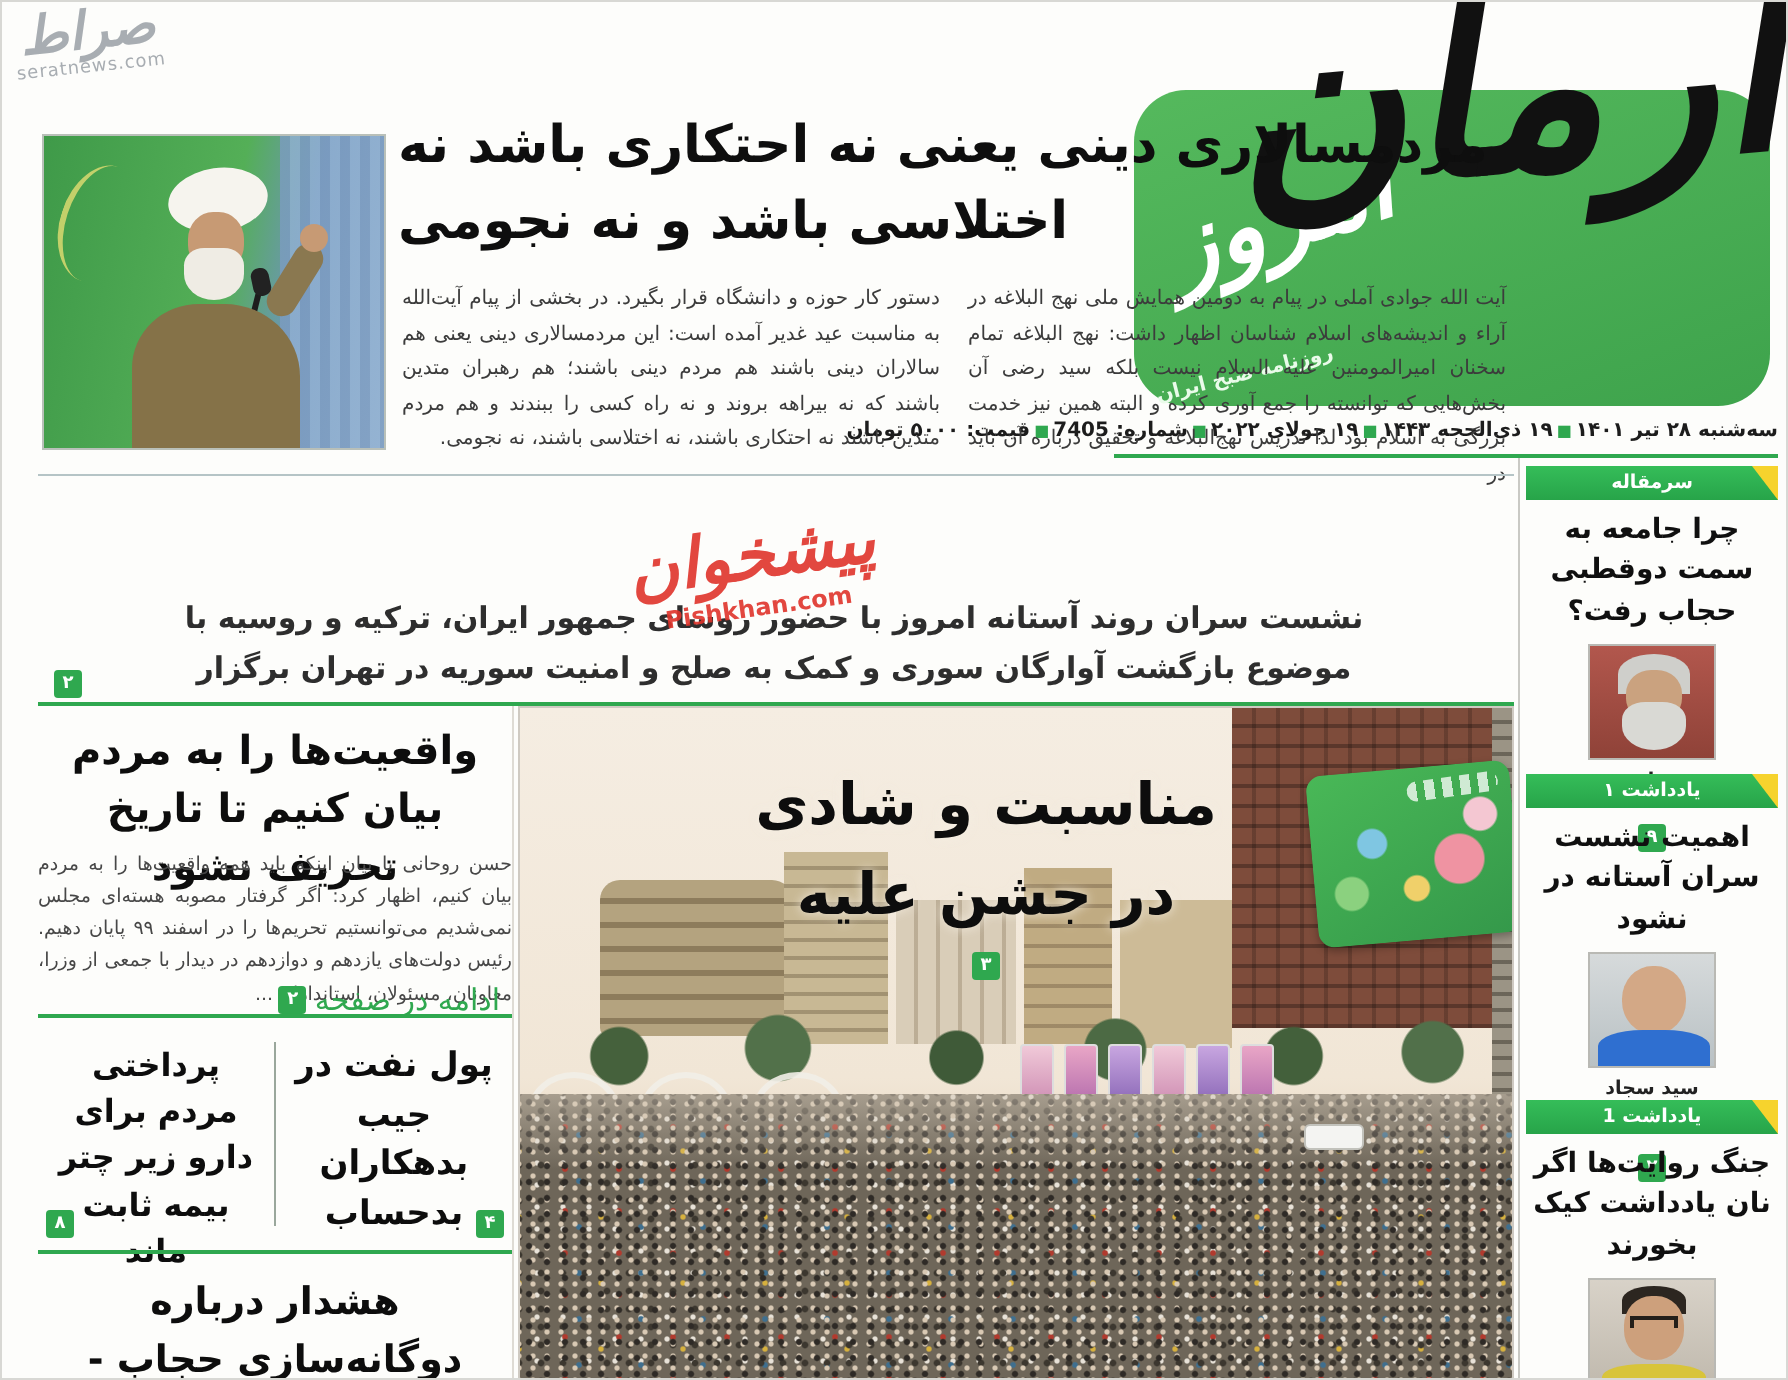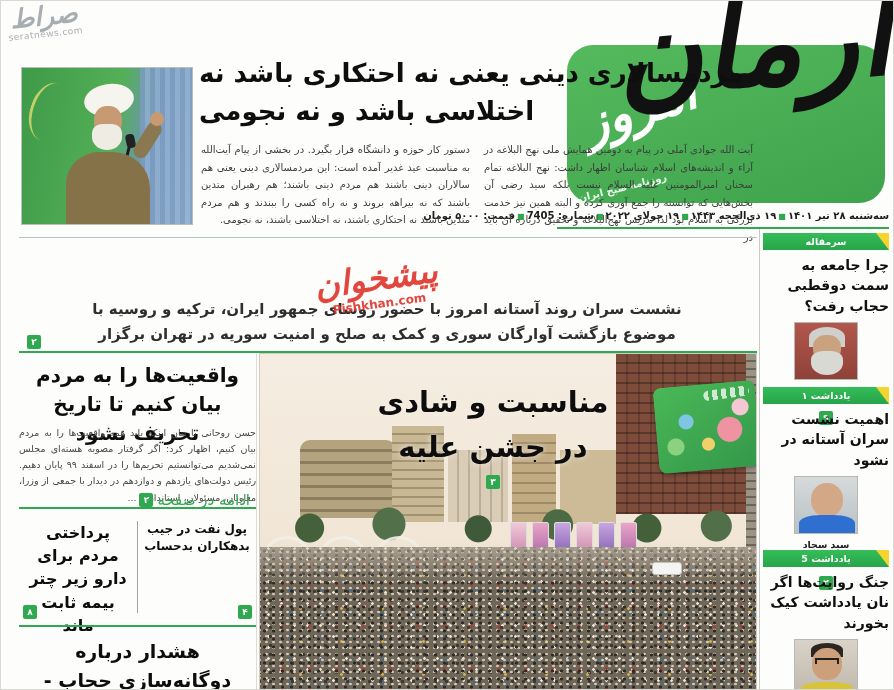--- a/index.html
+++ b/index.html
@@ -75,21 +75,21 @@
   
   .leftcol{left:18px;top:352px;width:237px;height:338px;}
   .a1-title{position:absolute;top:8px;width:100%;text-align:center;font-size:20px;font-weight:bold;
      color:#0d0d0d;line-height:1.45;}
   .a1-body{position:absolute;top:72px;width:100%;font-size:9.5px;color:#474747;text-align:justify;line-height:1.7;}
   .a1-cont{position:absolute;top:138px;right:6px;display:flex;align-items:center;gap:4px;direction:rtl;}
   .a1-cont .lbl{color:#2fa84f;font-size:15px;font-weight:normal;}
   .rule-green{position:absolute;width:100%;height:2px;background:#2fa84f;}
   .teasers{position:absolute;top:160px;width:100%;height:108px;display:flex;direction:rtl;}
   .teaser{position:relative;flex:1;text-align:center;}
-  .teaser .t{margin-top:8px;font-size:12px;font-weight:bold;color:#0d0d0d;line-height:1.45;padding:0 6px;}
+  .teaser .t{margin-top:8px;font-size:17px;font-weight:bold;color:#0d0d0d;line-height:1.45;padding:0 6px;}
   .teaser .badge{position:absolute;bottom:2px;}  
   .t-div{width:1px;background:#9aa79c;margin:8px 0;}
   .a3-title{position:absolute;top:284px;width:100%;text-align:center;font-size:19px;font-weight:bold;
      color:#0d0d0d;line-height:1.5;}
 
   
   .photo{left:258px;top:352px;width:498px;height:338px;overflow:hidden;border:1px solid #cfcac2;
      background:linear-gradient(#f5ede2 0%,#f1e6d6 55%,#ecdfcc 62%);}
   .bld{position:absolute;}
   .bld.cyl{left:40px;top:86px;width:96px;height:78px;background:#b4a37f;border-radius:10px 10px 4px 4px;
@@ -157,21 +157,21 @@
   .v-div2{left:255px;top:352px;width:1px;height:338px;background:#dedbd4;}
   .sidebar{left:762px;top:228px;width:126px;height:462px;}
   .sb-sec{position:absolute;left:0;width:126px;}
   .sb-sec.s1{top:4px;}
   .sb-sec.s2{top:158px;}
   .sb-sec.s3{top:321px;}
   .sb-head{position:relative;height:17px;background:linear-gradient(#35bd59,#27a449);
      color:#fff;font-size:9.5px;font-weight:bold;text-align:center;line-height:17px;}
   .sb-head::before{content:"";position:absolute;right:0;top:0;border-top:17px solid #f6d32d;
      border-left:13px solid transparent;}
-  .sb-title{margin-top:5px;text-align:right;font-size:14px;font-weight:bold;color:#101010;line-height:1.45;}
+  .sb-title{margin-top:5px;text-align:center;font-size:14px;font-weight:bold;color:#101010;line-height:1.45;}
   .sb-photo{position:relative;width:64px;height:58px;margin:6px auto 0;border:1px solid #b9b9b4;overflow:hidden;}
   .sb-photo.p1{background:linear-gradient(#b2574d,#8f4238);}
   .sb-photo.p1 .hair{position:absolute;left:14px;top:4px;width:36px;height:20px;background:#cfcfcb;border-radius:50% 50% 0 0;}
   .sb-photo.p1 .face{position:absolute;left:18px;top:12px;width:28px;height:26px;background:#caa27f;border-radius:45%;}
   .sb-photo.p1 .beard{position:absolute;left:16px;top:28px;width:32px;height:24px;background:#d9d9d4;border-radius:40% 40% 55% 55%;}
   .sb-photo.p2{background:linear-gradient(#d6dadb,#b9c1c4);}
   .sb-photo.p2 .face{position:absolute;left:16px;top:6px;width:32px;height:34px;background:#d3a886;border-radius:48%;}
   .sb-photo.p2 .shirt{position:absolute;left:4px;top:38px;width:56px;height:20px;background:#2f6fd0;border-radius:40% 40% 0 0;}
   .sb-photo.p3{background:linear-gradient(#d8d2c8,#bfb8ac);}
   .sb-photo.p3 .hair{position:absolute;left:16px;top:3px;width:32px;height:14px;background:#2c2620;border-radius:50% 50% 0 0;}
@@ -318,21 +318,21 @@
       <div class="sb-title">اهمیت نشست سران آستانه در نشود</div>
       <div class="sb-photo p2">
         <div class="face"></div>
         <div class="shirt"></div>
       </div>
       <span class="sb-name">سید سجاد حسینی</span>
       <span class="sb-badge"><span class="badge">۲</span></span>
     </div>
 
     <div class="sb-sec s3">
-      <div class="sb-head">یادداشت 5</div>
+      <div class="sb-head">یادداشت 1</div>
       <div class="sb-title">جنگ روایت‌ها اگر نان یادداشت کیک بخورند</div>
       <div class="sb-photo p3">
         <div class="hair"></div>
         <div class="face"></div>
         <div class="glasses"></div>
         <div class="collar"></div>
       </div>
 
     </div>
 

